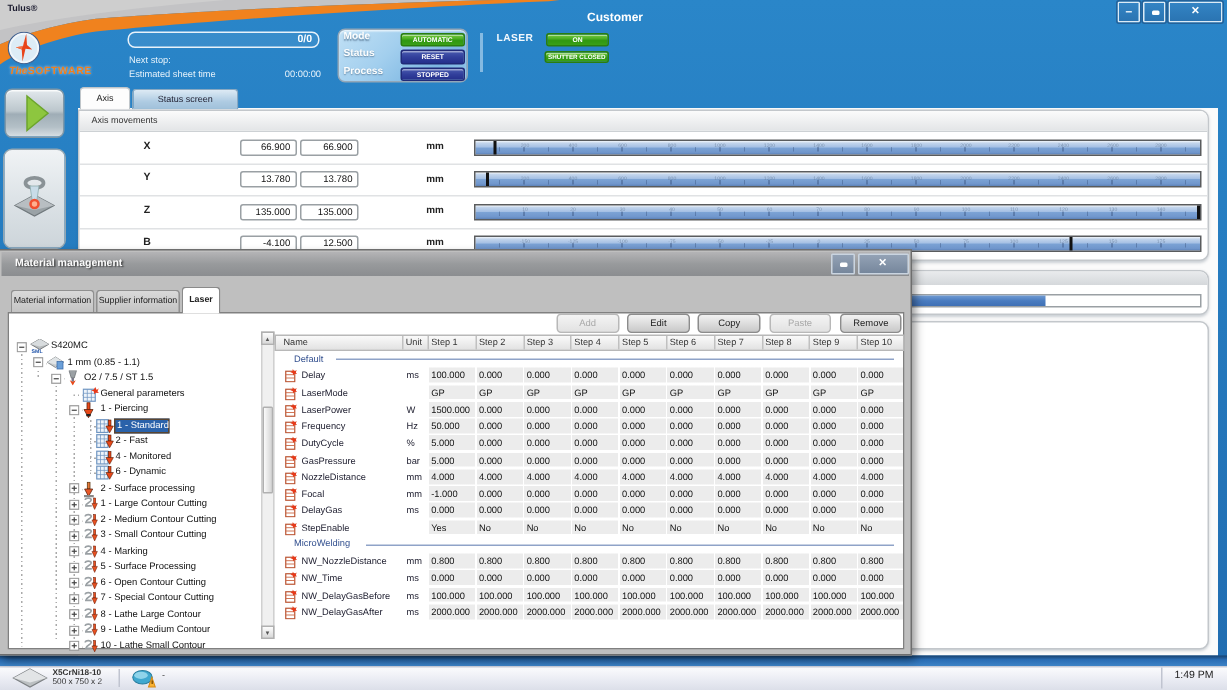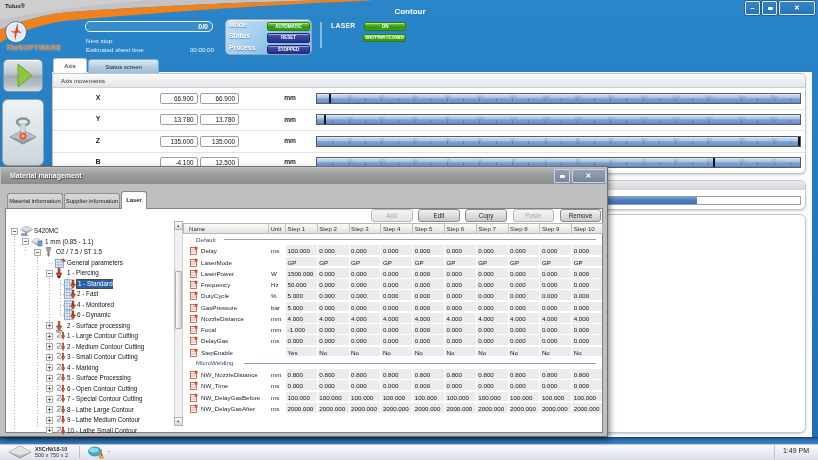--- a/index.html
+++ b/index.html
@@ -15,21 +15,21 @@
 <path d="M0,29.5 C15,23 40,15.5 64,12.5 C120,8 230,2.5 330,0 L373,0 L366,0.8 C250,5.5 120,15.5 64,21 C40,24.5 12,34 0,43 Z" fill="#f0821e"></path>
 </svg>
 <div class="txt" style="left:5px;top:3px;font-size:6px;font-weight:bold;color:#1a1a2e">Tulus®</div>
 <svg class="abs" style="left:5px;top:21px" width="22" height="22" viewBox="0 0 22 22">
 <circle cx="11" cy="11" r="10.5" fill="#f2f7fb" stroke="#3e5e8e" stroke-width="0.8"></circle>
 <circle cx="11" cy="11" r="8.8" fill="#ddecf6"></circle>
 <path d="M12.5,1.5 L13,9 L16.5,12 L12,11.5 L10,20 L9.5,12 L5.5,10.5 L10.3,9.8 Z" fill="#e8441a"></path>
 <path d="M12.5,1.5 L10.3,9.8 L5.5,10.5 L9.5,12" fill="#f4764a"></path>
 </svg>
 <div class="txt" style="left:6px;top:44px;font-size:7px;font-weight:bold;font-style:italic;color:#ef7e1e;text-shadow:0 0 2px rgba(190,225,250,0.9)">The<span style="font-style:normal;letter-spacing:0.4px">SOFTWARE</span></div>
-<div class="txt" style="left:370px;top:7px;width:80px;text-align:center;font-size:8px;font-weight:bold;color:#fff">Contour</div>
+<div class="txt" style="left:370px;top:7px;width:80px;text-align:center;font-size:8px;font-weight:bold;color:#fff">Customer</div>
 <div class="abs" style="left:745px;top:1px;width:15px;height:14px;background:linear-gradient(180deg,#3384c4,#2a74b2);border:1px solid #dcebf6;outline:1px solid #23629a;border-radius:1px;color:#fff;font-size:8px;font-weight:bold;text-align:center;line-height:12px">–</div>
 <div class="abs" style="left:762px;top:1px;width:15px;height:14px;background:linear-gradient(180deg,#3384c4,#2a74b2);border:1px solid #dcebf6;outline:1px solid #23629a;border-radius:1px">
     <div class="abs" style="left:4.5px;top:4.5px;width:5px;height:3.5px;background:#fff;border-radius:1px"></div>
   </div>
 <div class="abs" style="left:779px;top:1px;width:36px;height:14px;background:linear-gradient(180deg,#3384c4,#2a74b2);border:1px solid #dcebf6;outline:1px solid #23629a;border-radius:1px;color:#fff;font-size:7px;font-weight:bold;text-align:center;line-height:12px">✕</div>
 <div class="abs" style="left:85px;top:21px;width:128px;height:11px;border:1px solid #e8f2fa;border-radius:5px;background:rgba(255,255,255,0.07);color:#fff;font-size:7px;font-weight:bold;text-align:right;line-height:9px;padding-right:4px">0/0</div>
 <div class="txt" style="left:86px;top:36.5px;font-size:6.2px;color:#e4f1fa">Next stop:</div>
 <div class="txt" style="left:86px;top:45.5px;font-size:6.2px;color:#e4f1fa">Estimated sheet time</div>
 <div class="txt" style="left:188px;top:45.5px;width:26px;text-align:right;font-size:6.2px;color:#e4f1fa">00:00:00</div>
 <div class="abs" style="left:225px;top:19px;width:87px;height:36px;border-radius:5px;border:1px solid #93a7b8;background:linear-gradient(135deg,#c0e0f5 0%,#a3cfee 40%,#7db7e2 75%,#8ec2e8 100%);box-shadow:inset 0 1px 1px rgba(255,255,255,0.7)"></div>

